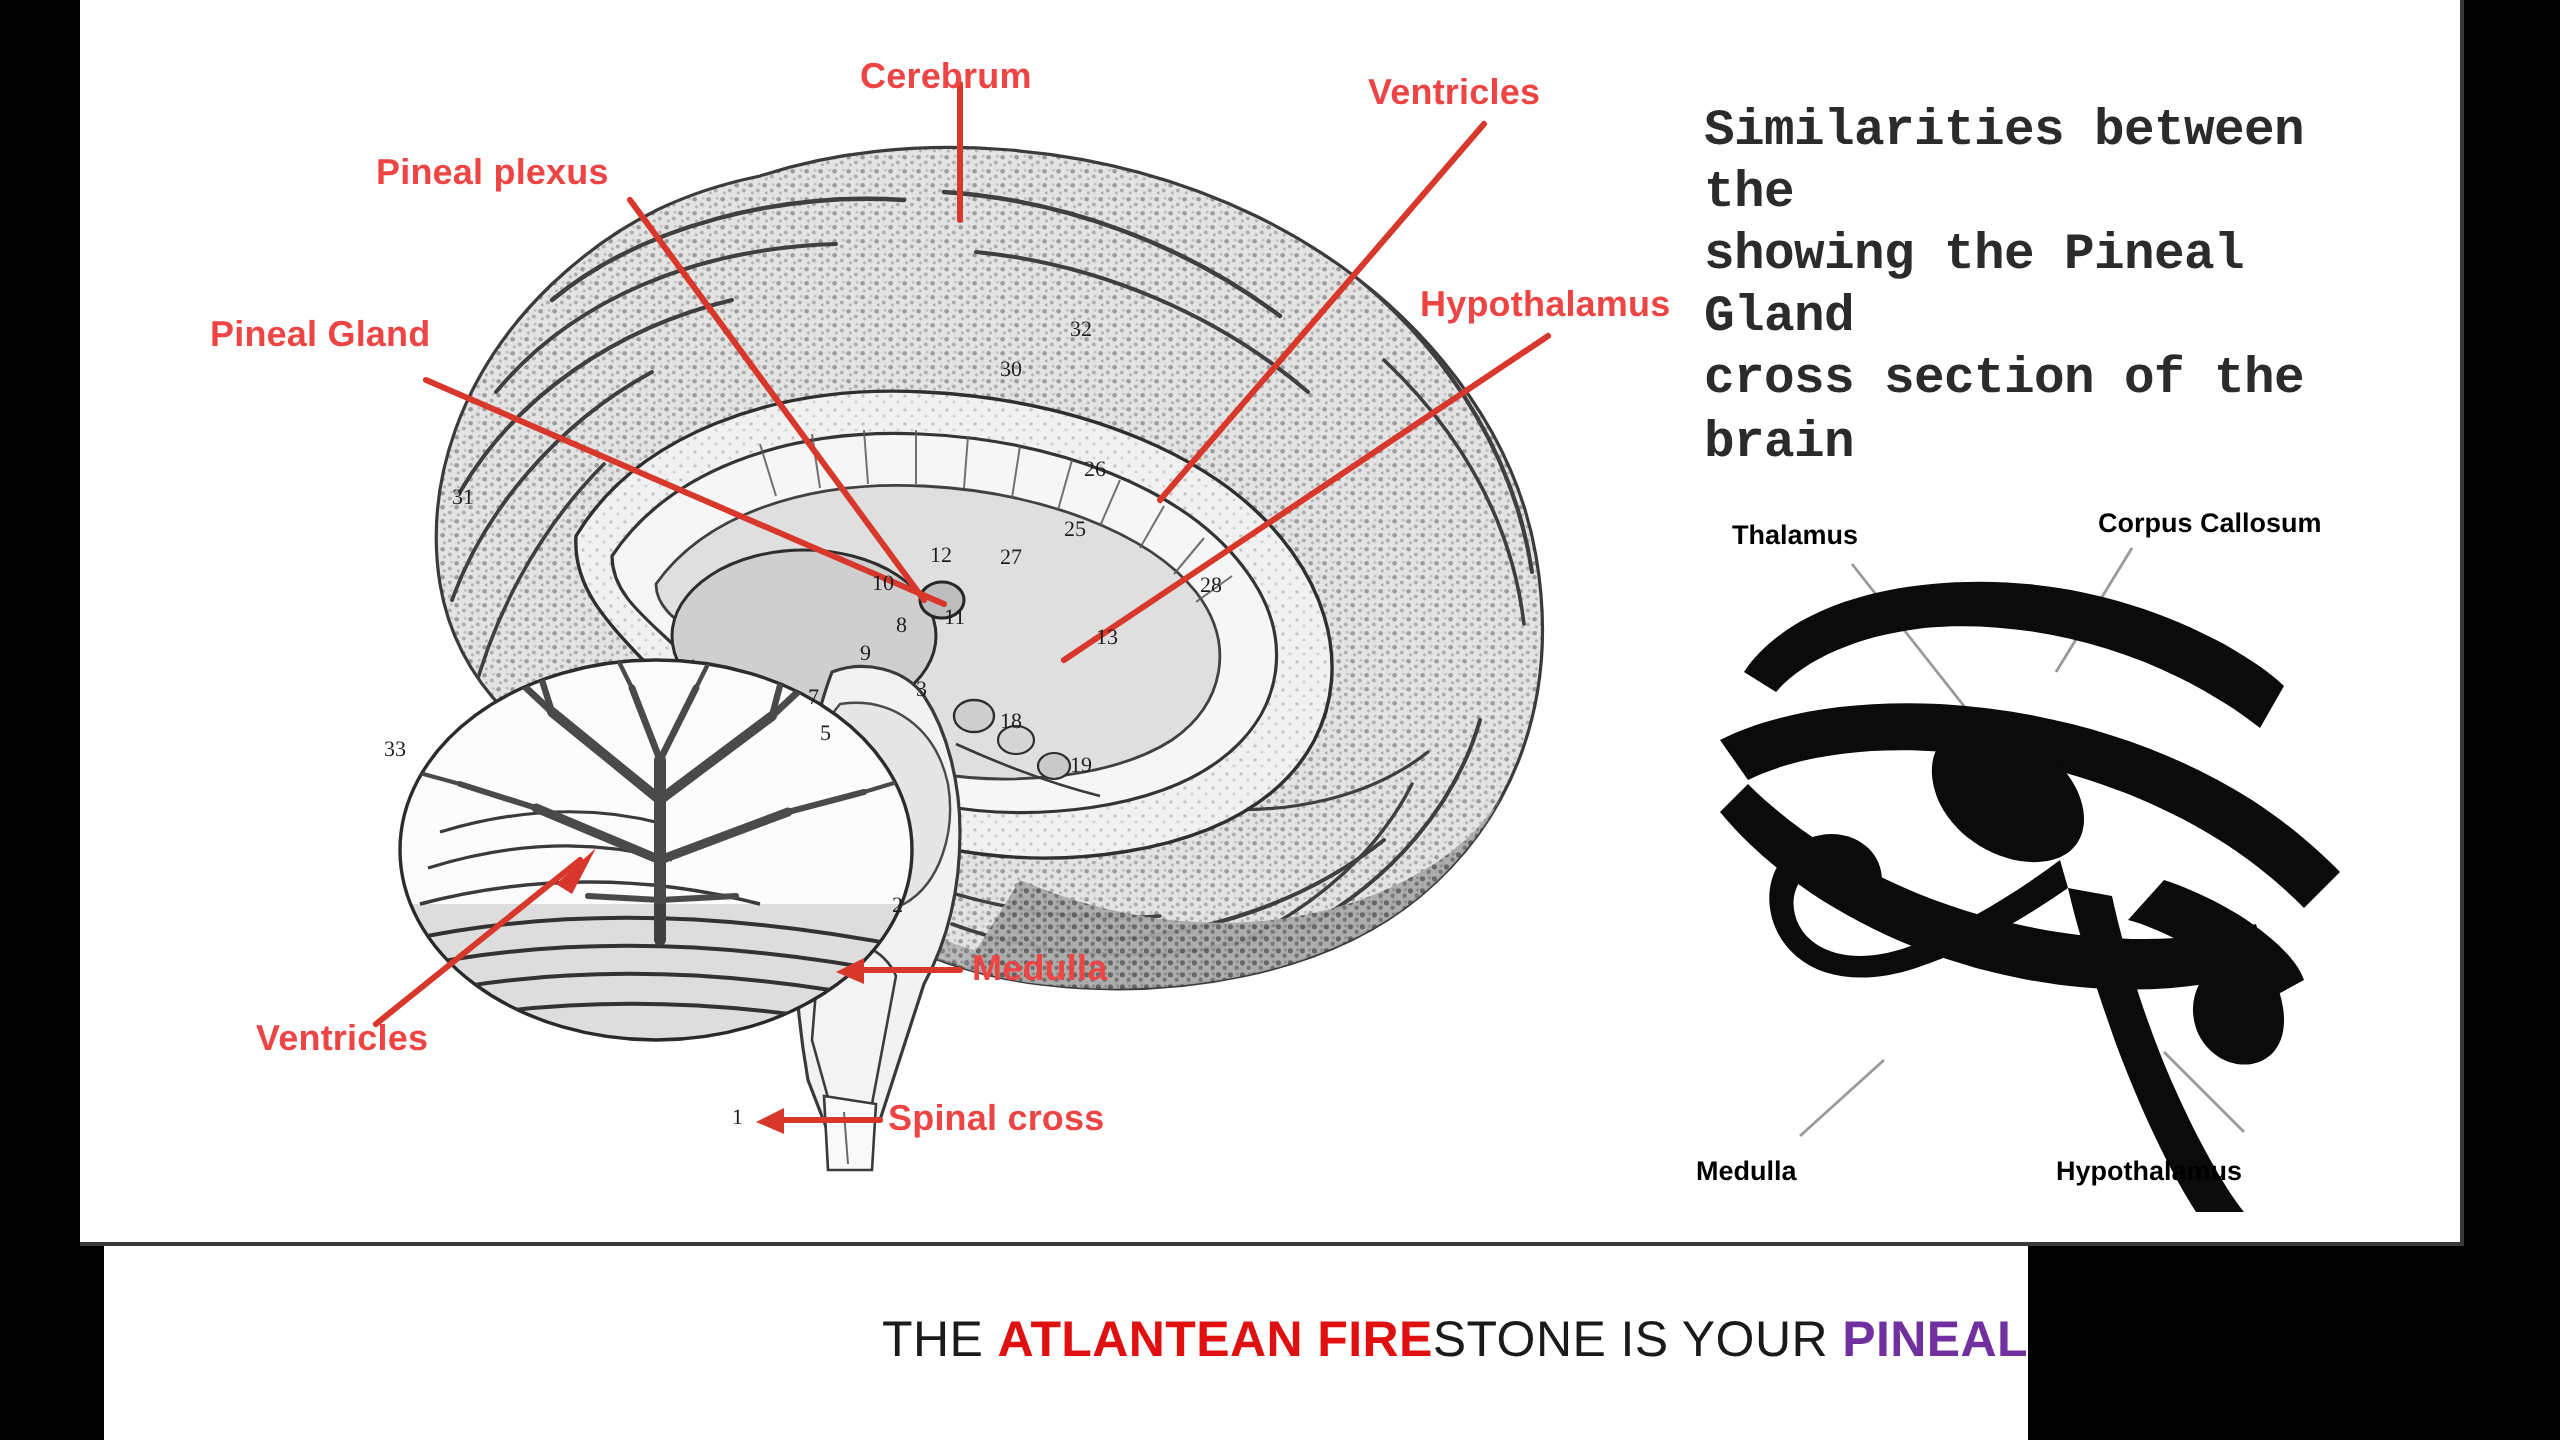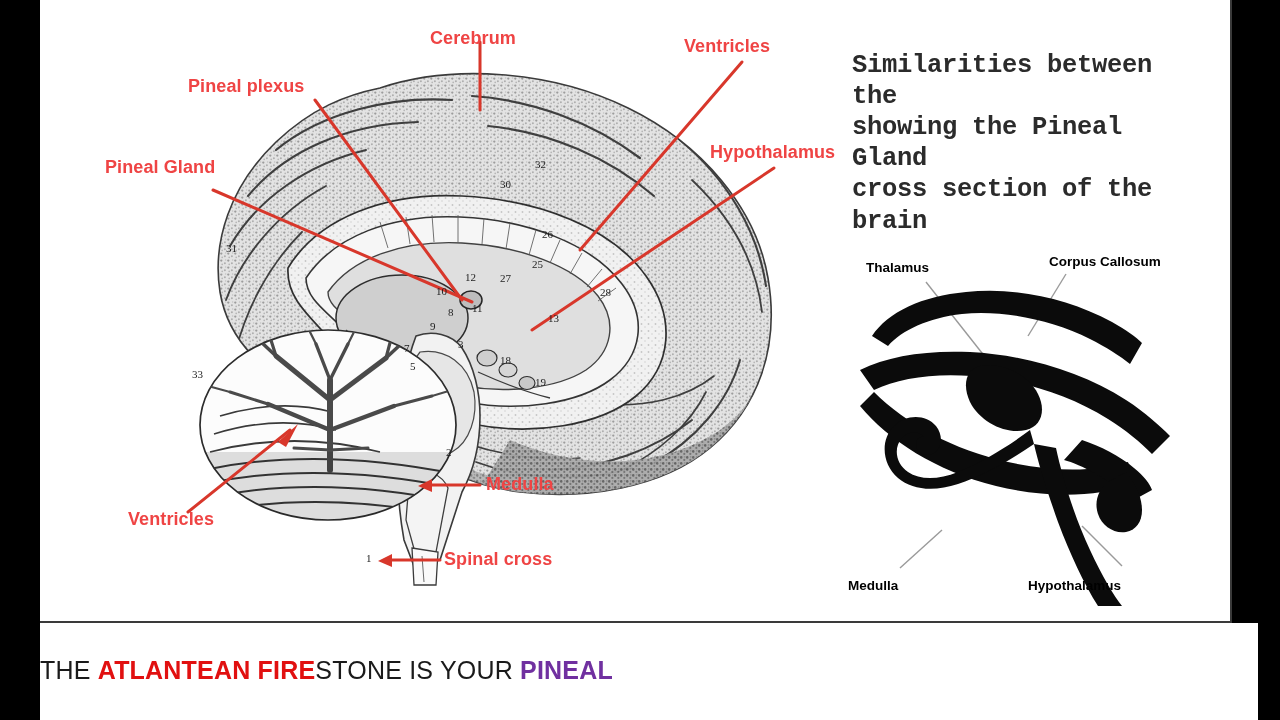--- a/index.html
+++ b/index.html
@@ -9,22 +9,22 @@
 
   
   #slide{
     position:absolute;left:40px;top:0px;width:1190px;height:621px;
     background:#ffffff;border-right:2px solid #3a3a3a;border-bottom:2px solid #3a3a3a;
     overflow:hidden;
   }
 
   
   #caption-band{
-    position:absolute;left:40px;top:623px;width:1218px;height:97px;background:#ffffff;
-    display:flex;align-items:flex-start;justify-content:flex-start;
+    position:absolute;left:52px;top:623px;width:962px;height:97px;background:#ffffff;
+    display:flex;align-items:flex-start;justify-content:flex-end;
   }
   #caption{
     margin-top:33px;font-size:25px;font-weight:400;letter-spacing:.2px;
     white-space:nowrap;font-family:"Liberation Sans",sans-serif;
   }
   #caption .w{color:#1a1a1a;}
   #caption .r{color:#e11010;font-weight:bold;}
   #caption .p{color:#7030a0;font-weight:bold;}
 
   

